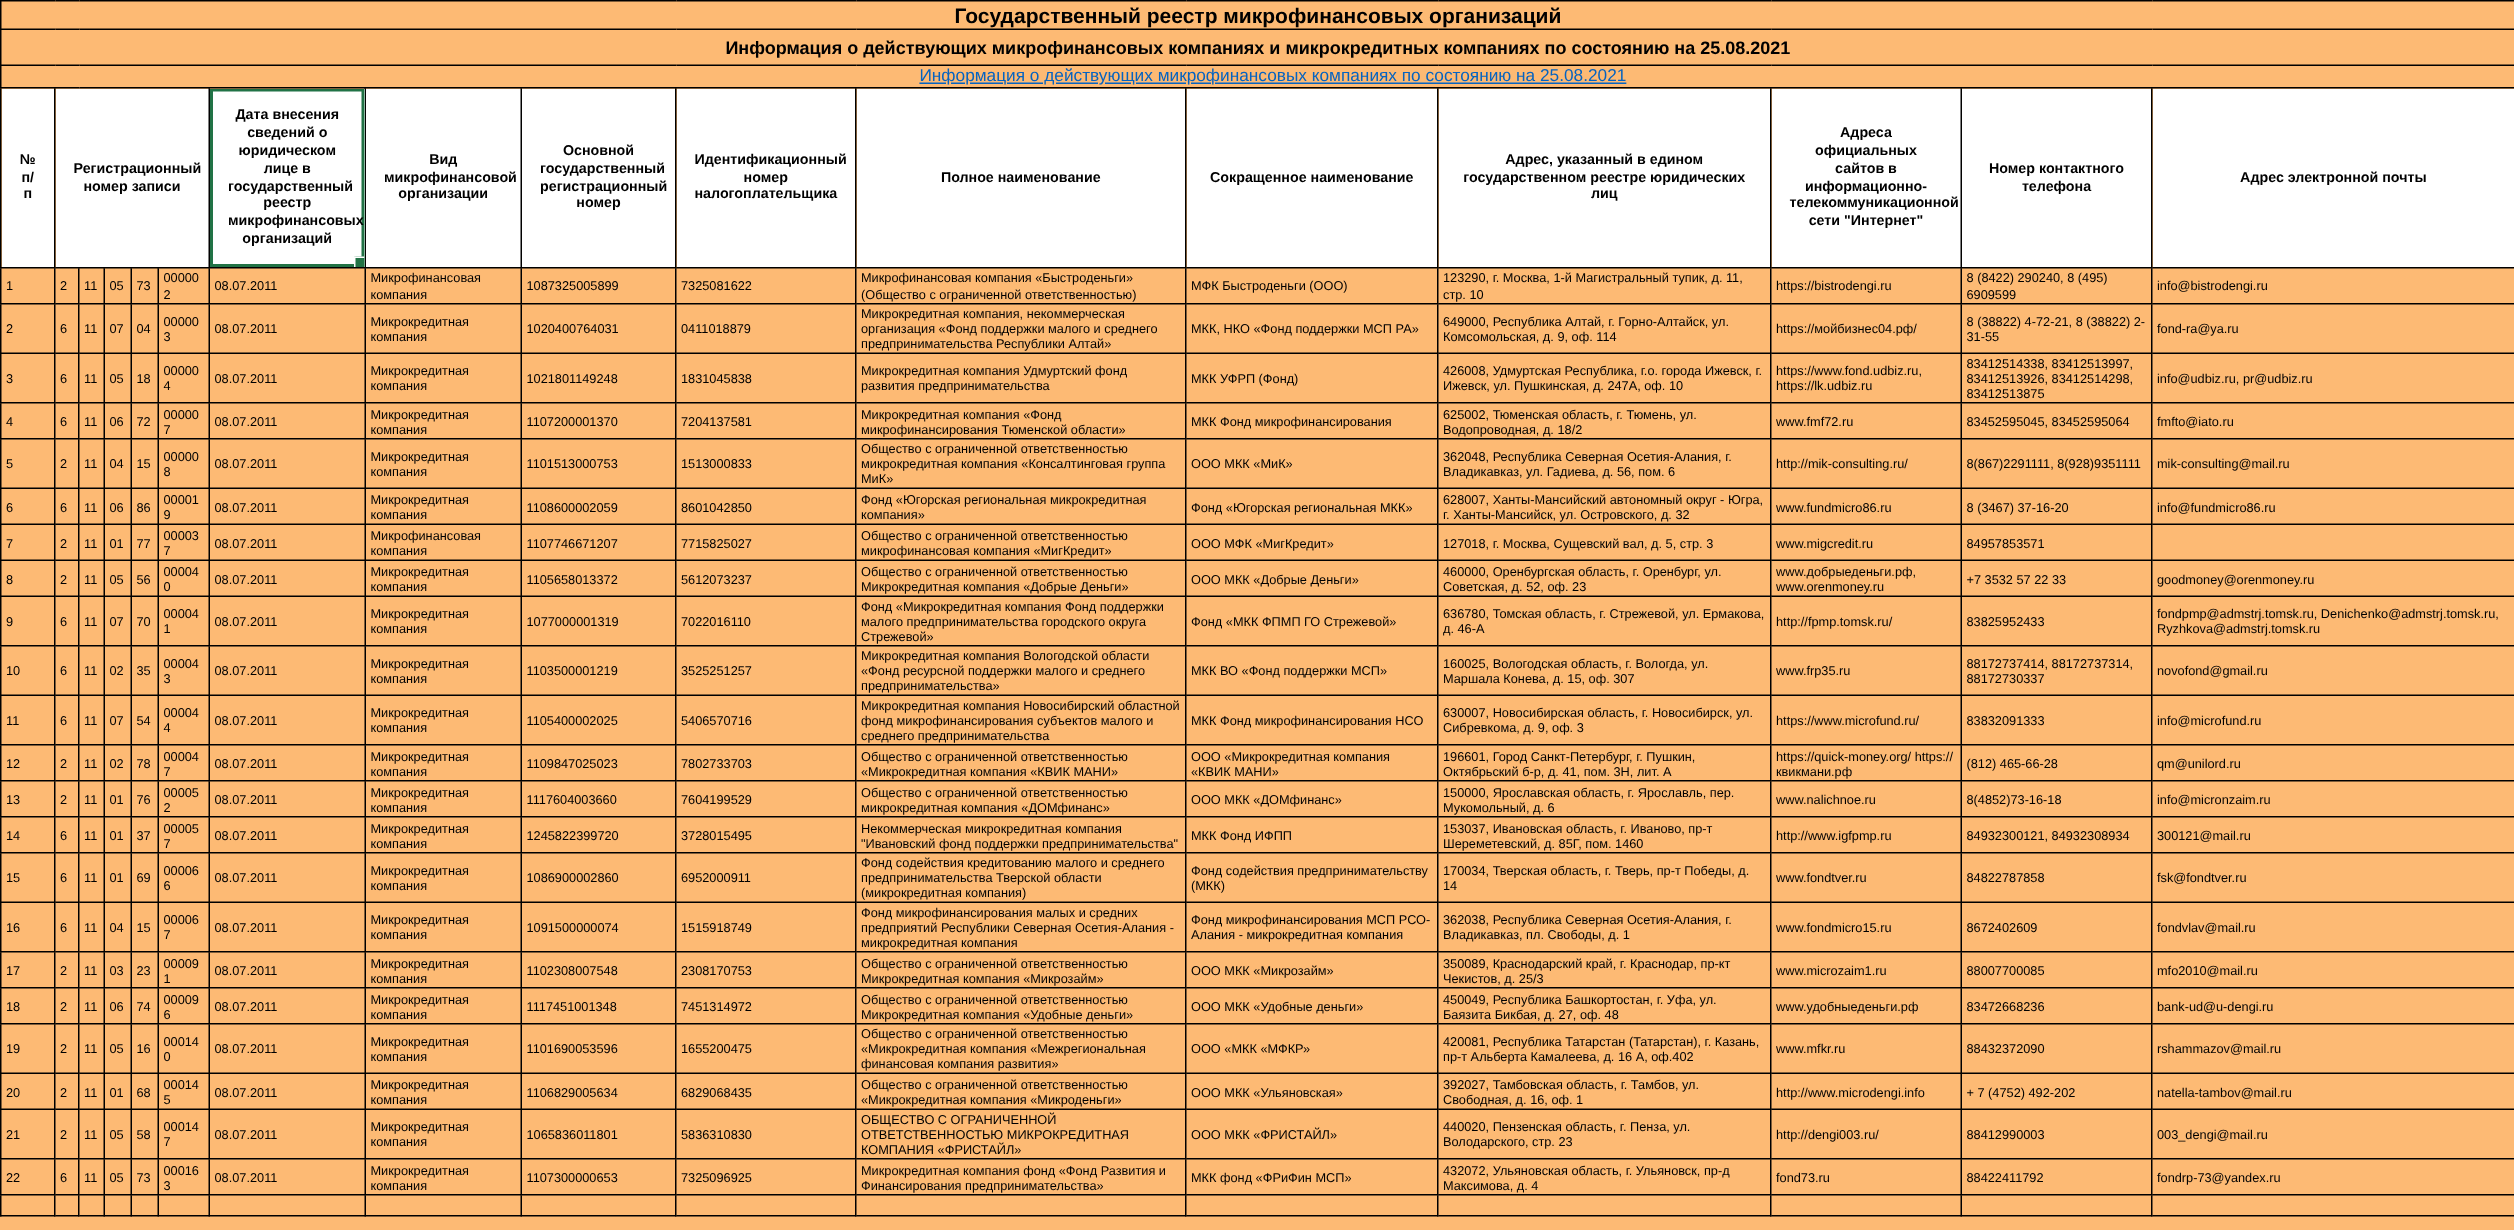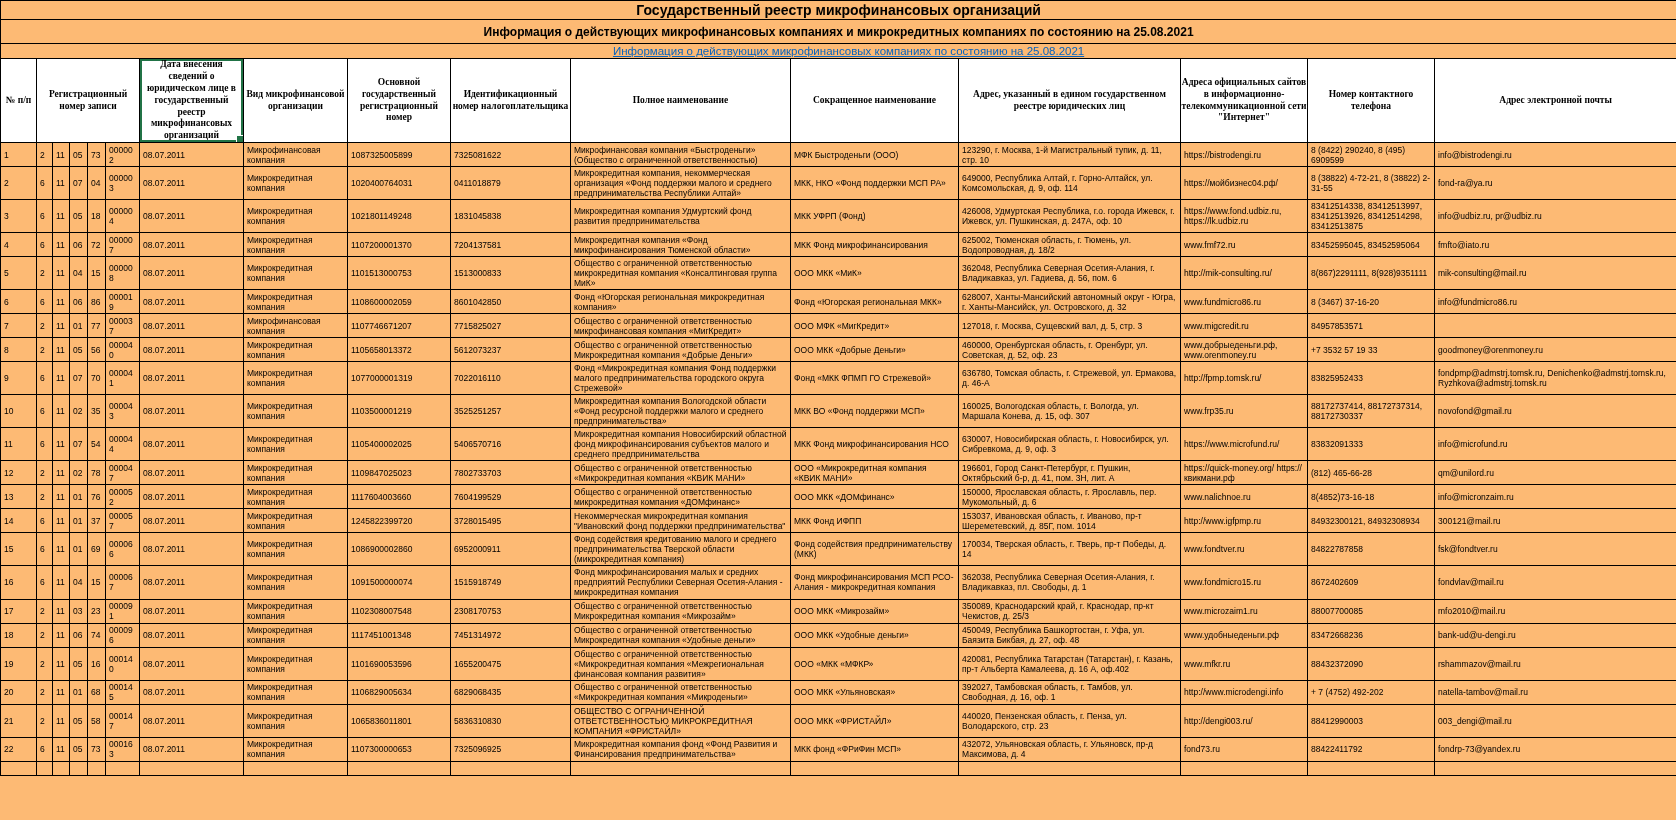--- a/index.html
+++ b/index.html
@@ -24,23 +24,22 @@
     height: 24px; padding: 2px; vertical-align: middle;
   }
   .link-cell {
     text-align: center; font-size: 11.5px; height: 15px;
     padding: 1px; vertical-align: middle;
   }
   .link-cell a { color: #0563C1; cursor: pointer; margin-left: 20px; }
   
   th {
     font-size: 9.5px; font-weight: bold; text-align: center;
-    vertical-align: middle; padding: 0; height: 80px; line-height: 1.25;
+    vertical-align: middle; padding: 12px; height: 80px; line-height: 1.25;
     background: #fff;
-    font-family: Liberation Serif, serif;
   }
   th.selected-cell {
     box-shadow: inset 0 0 0 2px #217346;
     position: relative;
   }
   th.selected-cell::after {
     content: ""; position: absolute; right: 0px; bottom: 0px;
     width: 6px; height: 6px; background: #217346;
     border-left: 1px solid #fff; border-top: 1px solid #fff;
   }
@@ -244,21 +243,21 @@
     <td>56</td>
     <td>000040</td>
     <td>08.07.2011</td>
     <td>Микрокредитная компания</td>
     <td>1105658013372</td>
     <td>5612073237</td>
     <td>Общество с ограниченной ответственностью Микрокредитная компания «Добрые Деньги»</td>
     <td>ООО МКК «Добрые Деньги»</td>
     <td>460000, Оренбургская область, г. Оренбург, ул. Советская, д. 52, оф. 23</td>
     <td>www.добрыеденьги.рф, www.orenmoney.ru</td>
-    <td>+7 3532 57 19 33</td>
+    <td>+7 3532 57 22 33</td>
     <td>goodmoney@orenmoney.ru</td>
   </tr>
 
   <tr>
     <td>9</td>
     <td>6</td>
     <td>11</td>
     <td>07</td>
     <td>70</td>
     <td>000041</td>
@@ -356,21 +355,21 @@
     <td>11</td>
     <td>01</td>
     <td>37</td>
     <td>000057</td>
     <td>08.07.2011</td>
     <td>Микрокредитная компания</td>
     <td>1245822399720</td>
     <td>3728015495</td>
     <td>Некоммерческая микрокредитная компания "Ивановский фонд поддержки предпринимательства"</td>
     <td>МКК Фонд ИФПП</td>
-    <td>153037, Ивановская область, г. Иваново, пр-т Шереметевский, д. 85Г, пом. 1014</td>
+    <td>153037, Ивановская область, г. Иваново, пр-т Шереметевский, д. 85Г, пом. 1460</td>
     <td>http://www.igfpmp.ru</td>
     <td>84932300121, 84932308934</td>
     <td>300121@mail.ru</td>
   </tr>
 
   <tr>
     <td>15</td>
     <td>6</td>
     <td>11</td>
     <td>01</td>

